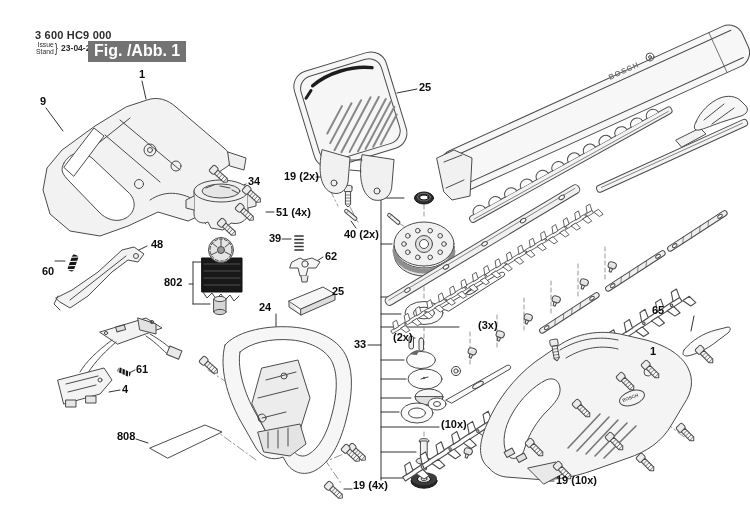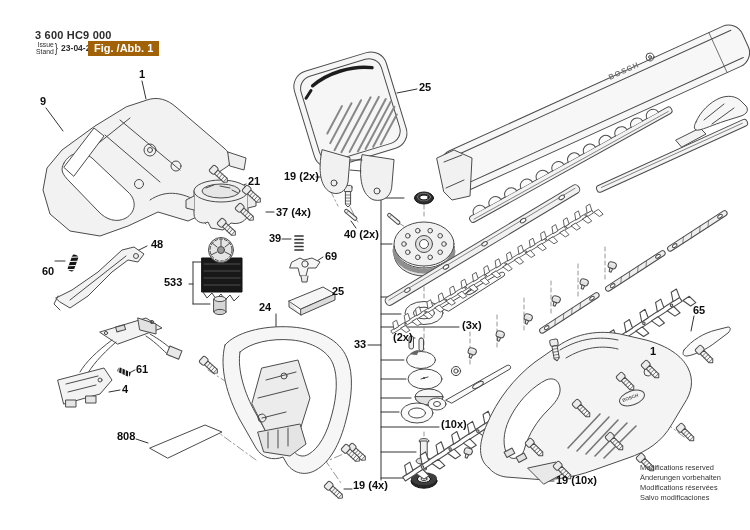--- a/index.html
+++ b/index.html
@@ -5,22 +5,22 @@
   html,body{margin:0;padding:0;background:#fff;}
   .page{position:relative;width:750px;height:530px;background:#fff;overflow:hidden;
         font-family:"Liberation Sans",sans-serif;color:#111;}
   .page svg{position:absolute;left:0;top:0;}
   .callout{position:absolute;font-weight:bold;font-size:11px;line-height:11px;color:#0d0d0d;white-space:nowrap;}
   .hdr-num{position:absolute;left:35px;top:29px;font-size:11px;color:#2c2c2c;letter-spacing:.2px;font-weight:bold;}
   .issue-wrap{position:absolute;left:36px;top:40px;display:flex;align-items:center;}
   .issue-col{display:flex;flex-direction:column;align-items:flex-end;font-size:6.8px;line-height:7px;color:#2c2c2c;}
   .brace{font-size:13px;color:#2c2c2c;transform:scaleX(.7);margin:0 1px 0 0;}
   .hdr-date{font-size:8.5px;font-weight:bold;color:#2c2c2c;margin-left:2px;}
-  .figbox{position:absolute;left:88px;top:41px;background:#a16207;color:#fff;
-          font-size:11px;font-weight:bold;padding:1px 6px 2px 6px;}
+  .figbox{position:absolute;left:88px;top:41px;background:#737373;color:#fff;
+          font-size:16px;font-weight:bold;padding:1px 6px 2px 6px;}
   .notice{position:absolute;left:640px;top:463px;font-size:7.4px;line-height:10px;color:#333;}
   .notice div{white-space:nowrap;}
 </style>
 </head>
 <body>
 
 <div class="page">
 
 <svg width="750" height="530" viewBox="0 0 750 530">
 <defs>
@@ -437,44 +437,38 @@
     <span>Issue</span>
     <span>Stand</span>
   </div>
   <span class="brace">}</span>
   <span class="hdr-date">23-04-29</span>
 </div>
 <div class="figbox">Fig. /Abb. 1</div>
 
 <div class="callout" style="left:40px;top:96px">9</div>
 <div class="callout" style="left:139px;top:69px">1</div>
-<div class="callout" style="left:248px;top:176px">21</div>
+<div class="callout" style="left:248px;top:176px">34</div>
 <div class="callout" style="left:284px;top:171px">19 (2x)</div>
-<div class="callout" style="left:276px;top:207px">37 (4x)</div>
+<div class="callout" style="left:276px;top:207px">51 (4x)</div>
 <div class="callout" style="left:151px;top:239px">48</div>
 <div class="callout" style="left:42px;top:266px">60</div>
 <div class="callout" style="left:269px;top:233px">39</div>
-<div class="callout" style="left:164px;top:277px">533</div>
-<div class="callout" style="left:325px;top:251px">69</div>
+<div class="callout" style="left:164px;top:277px">802</div>
+<div class="callout" style="left:325px;top:251px">62</div>
 <div class="callout" style="left:332px;top:286px">25</div>
 <div class="callout" style="left:259px;top:302px">24</div>
 <div class="callout" style="left:136px;top:364px">61</div>
 <div class="callout" style="left:122px;top:384px">4</div>
 <div class="callout" style="left:117px;top:431px">808</div>
 <div class="callout" style="left:419px;top:82px">25</div>
 <div class="callout" style="left:344px;top:229px">40 (2x)</div>
-<div class="callout" style="left:462px;top:320px">(3x)</div>
+<div class="callout" style="left:478px;top:320px">(3x)</div>
 <div class="callout" style="left:354px;top:339px">33</div>
 <div class="callout" style="left:393px;top:332px">(2x)</div>
 <div class="callout" style="left:441px;top:419px">(10x)</div>
 <div class="callout" style="left:353px;top:480px">19 (4x)</div>
-<div class="callout" style="left:693px;top:305px">65</div>
+<div class="callout" style="left:652px;top:305px">65</div>
 <div class="callout" style="left:650px;top:346px">1</div>
 <div class="callout" style="left:556px;top:475px">19 (10x)</div>
 
-<div class="notice">
-  <div>Modifications reserved</div>
-  <div>Änderungen vorbehalten</div>
-  <div>Modifications réservées</div>
-  <div>Salvo modificaciones</div>
+
 </div>
 
-</div>
-
 </body></html>

